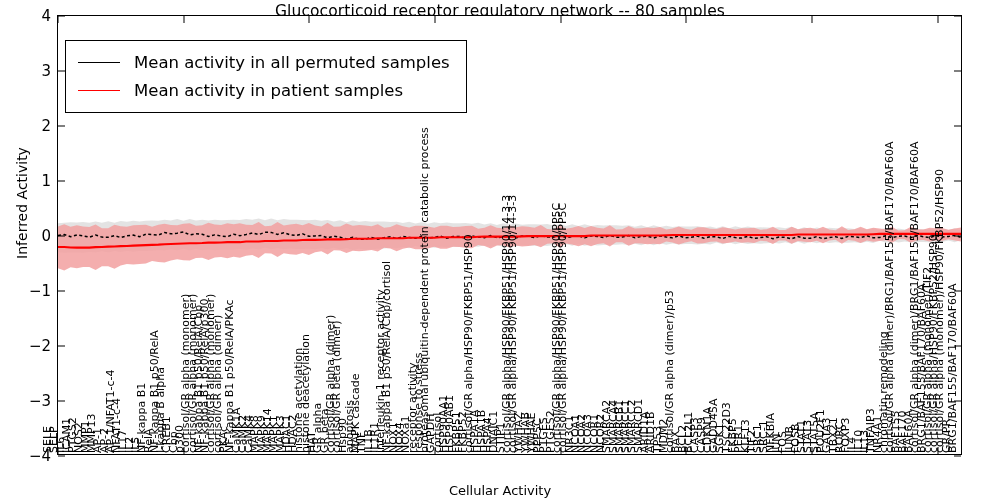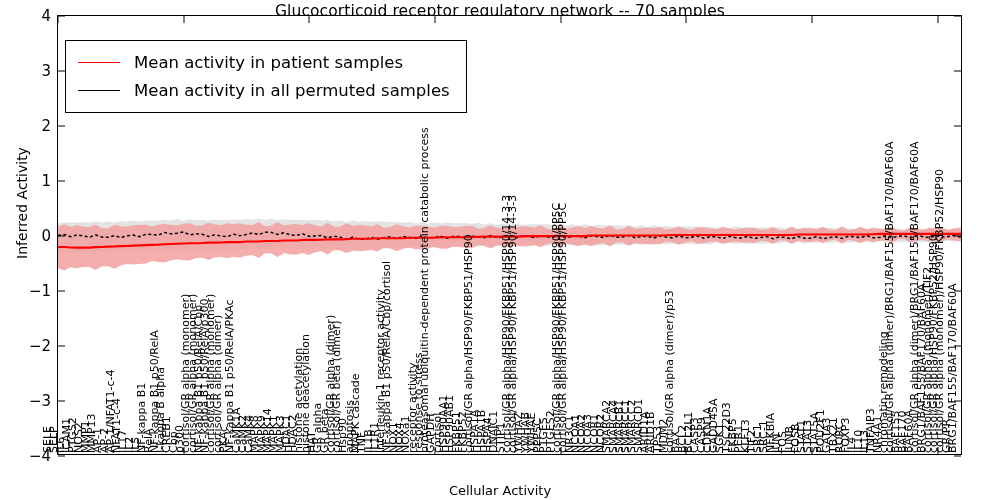--- a/index.html
+++ b/index.html
@@ -42,21 +42,21 @@
   .legrow{display:flex;align-items:center;height:28px;}
   .legline{width:42px;height:0;border-top:1.8px solid #000;margin-right:14px;}
   .legline.red{border-top-color:#ff0000;}
   .legtxt{font-size:16.5px;color:#000;white-space:nowrap;}
 </style>
 </head>
 <body>
 
 <div id="root">
 
-  <div class="title">Glucocorticoid receptor regulatory network -- 70 samples</div>
+  <div class="title">Glucocorticoid receptor regulatory network -- 80 samples</div>
   <div class="ylabel">Inferred Activity</div>
   <div class="xlabel">Cellular Activity</div>
 
   <div class="plot">
     <div class="canvaswrap">
       <svg class="series" id="svg-series" viewBox="0 0 905 440" preserveAspectRatio="none">
           <path d="M0.0 208.2 L6.3 207.7 L12.6 207.3 L18.9 207.4 L25.1 207.0 L31.4 207.8 L37.7 206.4 L44.0 207.6 L50.3 206.2 L56.6 207.7 L62.8 205.9 L69.1 206.8 L75.4 205.8 L81.7 206.4 L88.0 205.8 L94.3 205.5 L100.6 205.6 L106.8 204.7 L113.1 205.5 L119.4 204.0 L125.7 205.6 L132.0 204.0 L138.3 205.5 L144.5 204.6 L150.8 205.5 L157.1 204.8 L163.4 205.1 L169.7 205.0 L176.0 204.8 L182.3 204.9 L188.5 204.0 L194.8 204.8 L201.1 203.4 L207.4 205.1 L213.7 203.4 L220.0 205.1 L226.3 204.0 L232.5 204.8 L238.8 204.6 L245.1 204.9 L251.4 205.1 L257.7 204.6 L264.0 205.8 L270.2 205.0 L276.5 206.5 L282.8 205.2 L289.1 207.1 L295.4 205.5 L301.7 206.7 L308.0 205.9 L314.2 206.8 L320.5 206.5 L326.8 206.4 L333.1 207.0 L339.4 206.7 L345.7 207.9 L351.9 206.6 L358.2 208.4 L364.5 207.1 L370.8 208.6 L377.1 207.2 L383.4 208.1 L389.7 207.4 L395.9 208.2 L402.2 208.2 L408.5 207.9 L414.8 208.7 L421.1 207.7 L427.4 209.5 L433.6 208.1 L439.9 210.0 L446.2 208.1 L452.5 209.5 L458.8 208.5 L465.1 209.6 L471.4 209.1 L477.6 209.2 L483.9 209.4 L490.2 209.0 L496.5 210.4 L502.8 209.2 L509.1 210.9 L515.3 209.2 L521.6 210.9 L527.9 209.3 L534.2 211.0 L540.5 209.9 L546.8 210.5 L553.1 210.3 L559.3 210.1 L565.6 210.7 L571.9 210.3 L578.2 211.7 L584.5 210.2 L590.8 212.2 L597.0 210.2 L603.3 211.9 L609.6 210.7 L615.9 211.9 L622.2 211.1 L628.5 211.5 L634.8 211.4 L641.0 211.1 L647.3 212.1 L653.6 211.4 L659.9 212.9 L666.2 211.3 L672.5 213.3 L678.8 211.3 L685.0 212.8 L691.3 211.5 L697.6 212.8 L703.9 212.3 L710.2 212.4 L716.5 212.7 L722.7 212.1 L729.0 213.1 L735.3 211.8 L741.6 214.2 L747.9 212.3 L754.2 214.2 L760.5 212.4 L766.7 213.7 L773.0 212.6 L779.3 213.2 L785.6 213.3 L791.9 213.3 L798.2 213.9 L804.4 213.0 L810.7 214.4 L817.0 212.9 L823.3 214.9 L829.6 212.8 L835.9 214.8 L842.2 213.5 L848.4 214.6 L854.7 213.7 L861.0 214.1 L867.3 214.1 L873.6 213.7 L879.9 214.6 L886.1 213.5 L892.4 215.1 L898.7 213.3 L905.0 215.5 L905.0 225.0 L898.7 227.2 L892.4 225.4 L886.1 227.1 L879.9 226.0 L873.6 227.3 L867.3 227.0 L861.0 227.0 L854.7 227.4 L848.4 226.5 L842.2 227.6 L835.9 226.0 L829.6 227.7 L823.3 225.6 L817.0 228.0 L810.7 226.7 L804.4 228.1 L798.2 227.2 L791.9 227.8 L785.6 227.7 L779.3 227.4 L773.0 228.0 L766.7 226.9 L760.5 228.3 L754.2 226.9 L747.9 228.8 L741.6 226.9 L735.3 228.7 L729.0 227.4 L722.7 228.5 L716.5 227.9 L710.2 228.2 L703.9 228.8 L697.6 228.3 L691.3 229.1 L685.0 227.8 L678.8 229.3 L672.5 227.2 L666.2 229.3 L659.9 227.6 L653.6 229.5 L647.3 228.7 L641.0 229.5 L634.8 229.1 L628.5 229.1 L622.2 229.5 L615.9 228.6 L609.6 229.7 L603.3 228.3 L597.0 230.3 L590.8 228.3 L584.5 230.3 L578.2 228.9 L571.9 230.1 L565.6 229.3 L559.3 229.9 L553.1 229.8 L546.8 230.0 L540.5 230.6 L534.2 229.6 L527.9 230.8 L521.6 229.1 L515.3 230.8 L509.1 229.1 L502.8 230.8 L496.5 230.0 L490.2 231.1 L483.9 230.6 L477.6 230.8 L471.4 230.9 L465.1 230.4 L458.8 231.2 L452.5 230.2 L446.2 231.9 L439.9 230.0 L433.6 231.9 L427.4 230.3 L421.1 231.9 L414.8 231.3 L408.5 232.1 L402.2 231.8 L395.9 231.7 L389.7 232.2 L383.4 231.9 L377.1 232.8 L370.8 231.4 L364.5 232.9 L358.2 231.1 L351.9 233.4 L345.7 232.1 L339.4 233.3 L333.1 233.0 L326.8 233.6 L320.5 233.9 L314.2 234.2 L308.0 234.9 L301.7 233.9 L295.4 235.0 L289.1 233.1 L282.8 234.5 L276.5 232.9 L270.2 234.4 L264.0 233.4 L257.7 234.3 L251.4 233.8 L245.1 234.0 L238.8 234.1 L232.5 233.6 L226.3 234.3 L220.0 233.2 L213.7 234.4 L207.4 232.7 L201.1 234.5 L194.8 233.6 L188.5 234.9 L182.3 234.0 L176.0 234.7 L169.7 234.9 L163.4 234.9 L157.1 235.2 L150.8 234.5 L144.5 235.4 L138.3 234.1 L132.0 235.5 L125.7 233.9 L119.4 235.5 L113.1 234.3 L106.8 235.6 L100.6 235.2 L94.3 235.9 L88.0 236.1 L81.7 236.1 L75.4 236.9 L69.1 236.0 L62.8 237.2 L56.6 236.1 L50.3 237.6 L44.0 236.2 L37.7 237.7 L31.4 237.2 L25.1 237.9 L18.9 237.5 L12.6 237.6 L6.3 237.8 L0.0 237.3 Z" fill="#d9d9d9" fill-opacity="0.75" stroke="none"></path>
           <path d="M0.0 211.4 L6.3 209.2 L12.6 211.7 L18.9 210.3 L25.1 211.4 L31.4 212.0 L37.7 209.4 L44.0 213.3 L50.3 213.1 L56.6 209.6 L62.8 211.3 L69.1 211.6 L75.4 210.3 L81.7 210.0 L88.0 209.8 L94.3 211.6 L100.6 209.6 L106.8 208.7 L113.1 209.9 L119.4 210.2 L125.7 208.7 L132.0 208.1 L138.3 210.7 L144.5 210.3 L150.8 207.6 L157.1 209.5 L163.4 210.0 L169.7 208.2 L176.0 209.2 L182.3 208.1 L188.5 209.7 L194.8 210.0 L201.1 206.9 L207.4 211.1 L213.7 210.8 L220.0 207.0 L226.3 210.4 L232.5 209.4 L238.8 208.6 L245.1 210.3 L251.4 207.9 L257.7 210.4 L264.0 211.4 L270.2 207.8 L276.5 211.8 L282.8 211.4 L289.1 208.4 L295.4 210.7 L301.7 210.0 L308.0 210.5 L314.2 211.1 L320.5 209.2 L326.8 212.6 L333.1 211.9 L339.4 209.1 L345.7 211.2 L351.9 212.4 L358.2 210.7 L364.5 210.7 L370.8 211.5 L377.1 212.6 L383.4 210.7 L389.7 210.7 L395.9 212.0 L402.2 211.7 L408.5 211.0 L414.8 210.7 L421.1 213.8 L427.4 212.8 L433.6 210.1 L439.9 212.8 L446.2 213.1 L452.5 210.5 L458.8 212.2 L465.1 211.1 L471.4 211.8 L477.6 212.6 L483.9 209.9 L490.2 214.0 L496.5 214.5 L502.8 210.1 L509.1 213.6 L515.3 212.7 L521.6 211.0 L527.9 213.0 L534.2 211.0 L540.5 212.7 L546.8 213.4 L553.1 210.2 L559.3 214.4 L565.6 214.3 L571.9 211.0 L578.2 213.5 L584.5 213.2 L590.8 212.4 L597.0 213.0 L603.3 211.9 L609.6 214.5 L615.9 213.5 L622.2 211.5 L628.5 213.6 L634.8 214.8 L641.0 212.3 L647.3 212.2 L653.6 213.8 L659.9 214.0 L666.2 212.1 L672.5 213.3 L678.8 214.5 L685.0 213.2 L691.3 213.3 L697.6 212.6 L703.9 214.7 L710.2 214.3 L716.5 211.6 L722.7 215.0 L729.0 215.1 L735.3 211.7 L741.6 214.1 L747.9 213.1 L754.2 212.8 L760.5 214.1 L766.7 211.6 L773.0 214.6 L779.3 215.2 L785.6 211.1 L791.9 215.0 L798.2 214.3 L804.4 211.7 L810.7 214.1 L817.0 212.6 L823.3 213.4 L829.6 214.2 L835.9 211.6 L842.2 215.4 L848.4 215.2 L854.7 211.6 L861.0 214.1 L867.3 214.4 L873.6 212.8 L879.9 213.3 L886.1 213.0 L892.4 214.7 L898.7 213.5 L905.0 212.4 L905.0 226.5 L898.7 225.4 L892.4 224.2 L886.1 225.9 L879.9 225.6 L873.6 226.6 L867.3 225.0 L861.0 225.3 L854.7 227.9 L848.4 224.2 L842.2 224.1 L835.9 227.9 L829.6 225.3 L823.3 226.1 L817.0 226.8 L810.7 225.4 L804.4 228.0 L798.2 225.7 L791.9 225.0 L785.6 228.9 L779.3 224.8 L773.0 225.4 L766.7 228.4 L760.5 225.9 L754.2 227.2 L747.9 226.9 L741.6 226.0 L735.3 228.9 L729.0 225.4 L722.7 225.6 L716.5 229.0 L710.2 226.3 L703.9 225.9 L697.6 228.0 L691.3 227.3 L685.0 227.7 L678.8 226.6 L672.5 227.8 L666.2 228.6 L659.9 226.5 L653.6 226.7 L647.3 228.3 L641.0 228.6 L634.8 226.3 L628.5 227.5 L622.2 229.6 L615.9 227.6 L609.6 226.6 L603.3 229.4 L597.0 228.7 L590.8 229.2 L584.5 228.5 L578.2 228.2 L571.9 230.7 L565.6 227.4 L559.3 227.3 L553.1 231.5 L546.8 228.2 L540.5 229.0 L534.2 231.2 L527.9 229.2 L521.6 231.2 L515.3 229.5 L509.1 228.6 L502.8 232.6 L496.5 228.3 L490.2 228.7 L483.9 232.4 L477.6 230.0 L471.4 231.0 L465.1 231.6 L458.8 230.6 L452.5 232.6 L446.2 230.2 L439.9 230.5 L433.6 233.5 L427.4 231.0 L421.1 230.1 L414.8 233.2 L408.5 232.9 L402.2 232.1 L395.9 231.9 L389.7 233.7 L383.4 233.7 L377.1 231.8 L370.8 233.5 L364.5 234.3 L358.2 234.2 L351.9 232.6 L345.7 233.7 L339.4 236.3 L333.1 233.6 L326.8 232.9 L320.5 236.7 L314.2 235.0 L308.0 235.9 L301.7 236.3 L295.4 235.7 L289.1 238.2 L282.8 235.5 L276.5 235.3 L270.2 239.6 L264.0 236.3 L257.7 237.3 L251.4 240.0 L245.1 238.0 L238.8 239.8 L232.5 239.4 L226.3 238.4 L220.0 242.0 L213.7 238.5 L207.4 238.3 L201.1 243.0 L194.8 240.0 L188.5 240.8 L182.3 242.9 L176.0 241.8 L169.7 243.3 L163.4 242.0 L157.1 242.6 L150.8 245.0 L144.5 242.8 L138.3 243.0 L132.0 245.7 L125.7 245.4 L119.4 244.4 L113.1 245.6 L106.8 247.6 L100.6 247.2 L94.3 246.1 L88.0 248.7 L81.7 249.2 L75.4 249.7 L69.1 249.1 L62.8 250.7 L56.6 253.9 L50.3 251.3 L44.0 251.4 L37.7 255.2 L31.4 252.1 L25.1 252.2 L18.9 253.4 L12.6 252.5 L6.3 255.6 L0.0 253.4 Z" fill="#f2a0a0" fill-opacity="0.85" stroke="none"></path>
           <path d="M0.0 220.5 L6.3 219.6 L12.6 221.7 L18.9 219.9 L25.1 220.8 L31.4 222.2 L37.7 220.0 L44.0 222.1 L50.3 222.3 L56.6 220.7 L62.8 222.5 L69.1 220.8 L75.4 220.1 L81.7 221.8 L88.0 219.2 L94.3 219.5 L100.6 220.1 L106.8 217.4 L113.1 218.8 L119.4 218.2 L125.7 217.0 L132.0 219.8 L138.3 218.8 L144.5 219.2 L150.8 221.5 L157.1 219.9 L163.4 221.0 L169.7 221.7 L176.0 219.2 L182.3 220.7 L188.5 219.5 L194.8 217.9 L201.1 219.6 L207.4 217.3 L213.7 217.4 L220.0 219.4 L226.3 217.7 L232.5 219.7 L238.8 220.5 L245.1 218.9 L251.4 221.3 L257.7 220.9 L264.0 220.6 L270.2 222.9 L276.5 221.2 L282.8 222.2 L289.1 224.0 L295.4 222.3 L301.7 224.3 L308.0 224.2 L314.2 222.4 L320.5 224.2 L326.8 222.7 L333.1 221.8 L339.4 223.7 L345.7 221.5 L351.9 222.4 L358.2 223.3 L364.5 221.1 L370.8 223.0 L377.1 222.5 L383.4 221.1 L389.7 223.3 L395.9 221.6 L402.2 221.5 L408.5 223.2 L414.8 221.0 L421.1 222.1 L427.4 222.7 L433.6 220.6 L439.9 222.7 L446.2 221.9 L452.5 220.8 L458.8 222.9 L465.1 221.1 L471.4 221.3 L477.6 222.7 L483.9 220.5 L490.2 222.0 L496.5 222.2 L502.8 220.4 L509.1 222.6 L515.3 221.5 L521.6 220.8 L527.9 222.8 L534.2 220.8 L540.5 221.5 L546.8 222.6 L553.1 220.5 L559.3 222.2 L565.6 222.1 L571.9 220.6 L578.2 222.8 L584.5 221.5 L590.8 221.2 L597.0 223.0 L603.3 220.9 L609.6 222.0 L615.9 222.8 L622.2 220.8 L628.5 222.8 L634.8 222.3 L641.0 221.1 L647.3 223.3 L653.6 221.7 L659.9 221.8 L666.2 223.5 L672.5 221.3 L678.8 222.6 L685.0 223.1 L691.3 221.3 L697.6 223.4 L703.9 222.6 L710.2 221.7 L716.5 223.8 L722.7 222.0 L729.0 222.4 L735.3 223.8 L741.6 221.6 L747.9 223.2 L754.2 223.3 L760.5 221.6 L766.7 223.8 L773.0 222.6 L779.3 221.7 L785.6 223.5 L791.9 221.4 L798.2 221.8 L804.4 222.6 L810.7 220.8 L817.0 222.8 L823.3 222.5 L829.6 220.9 L835.9 222.7 L842.2 221.2 L848.4 221.0 L854.7 222.7 L861.0 220.5 L867.3 221.7 L873.6 222.8 L879.9 220.6 L886.1 222.1 L892.4 221.4 L898.7 220.3 L905.0 222.4 " fill="none" stroke="#000000" stroke-width="1.5" stroke-dasharray="3,2.5"></path>
           <path d="M0.0 232.1 L6.3 232.1 L12.6 232.6 L18.9 232.7 L25.1 232.7 L31.4 232.7 L37.7 232.2 L44.0 232.1 L50.3 231.7 L56.6 231.6 L62.8 231.2 L69.1 231.0 L75.4 230.7 L81.7 230.4 L88.0 230.2 L94.3 229.9 L100.6 229.7 L106.8 229.3 L113.1 229.1 L119.4 228.8 L125.7 228.6 L132.0 228.3 L138.3 228.3 L144.5 228.1 L150.8 227.7 L157.1 227.7 L163.4 227.6 L169.7 227.2 L176.0 227.2 L182.3 227.2 L188.5 226.6 L194.8 226.6 L201.1 226.6 L207.4 226.1 L213.7 226.0 L220.0 226.0 L226.3 225.6 L232.5 225.5 L238.8 225.5 L245.1 225.1 L251.4 224.9 L257.7 224.9 L264.0 224.7 L270.2 224.4 L276.5 224.4 L282.8 224.4 L289.1 224.2 L295.4 223.8 L301.7 223.8 L308.0 223.8 L314.2 223.7 L320.5 223.3 L326.8 223.3 L333.1 223.3 L339.4 223.3 L345.7 223.3 L351.9 222.8 L358.2 222.8 L364.5 222.8 L370.8 222.8 L377.1 222.8 L383.4 222.3 L389.7 222.2 L395.9 222.2 L402.2 222.2 L408.5 222.2 L414.8 222.2 L421.1 221.8 L427.4 221.6 L433.6 221.6 L439.9 221.6 L446.2 221.6 L452.5 221.6 L458.8 221.6 L465.1 221.4 L471.4 221.1 L477.6 221.1 L483.9 221.1 L490.2 221.1 L496.5 221.1 L502.8 221.1 L509.1 221.1 L515.3 221.1 L521.6 221.1 L527.9 221.1 L534.2 220.5 L540.5 220.5 L546.8 220.5 L553.1 220.5 L559.3 220.5 L565.6 220.5 L571.9 220.5 L578.2 220.5 L584.5 220.5 L590.8 220.5 L597.0 220.5 L603.3 220.5 L609.6 220.2 L615.9 220.0 L622.2 220.0 L628.5 220.0 L634.8 220.0 L641.0 220.0 L647.3 220.0 L653.6 220.0 L659.9 220.0 L666.2 220.0 L672.5 220.0 L678.8 220.0 L685.0 220.0 L691.3 220.0 L697.6 220.0 L703.9 220.0 L710.2 220.0 L716.5 220.0 L722.7 220.0 L729.0 220.0 L735.3 220.0 L741.6 219.5 L747.9 219.5 L754.2 219.5 L760.5 219.5 L766.7 219.5 L773.0 219.5 L779.3 219.5 L785.6 219.5 L791.9 219.5 L798.2 219.5 L804.4 219.5 L810.7 219.5 L817.0 219.2 L823.3 218.9 L829.6 218.9 L835.9 218.9 L842.2 218.9 L848.4 218.9 L854.7 218.9 L861.0 218.9 L867.3 218.9 L873.6 218.9 L879.9 218.9 L886.1 218.9 L892.4 218.9 L898.7 218.9 L905.0 218.9 " fill="none" stroke="#ff0000" stroke-width="2.1"></path>
@@ -254,22 +254,22 @@
       <div class="xl" style="left: 869.576px;">BRG1/BAF155/BAF170/BAF60A</div>
       <div class="xl" style="left: 875.861px;">cortisol/GR alpha (monomer)/TIF2</div>
       <div class="xl" style="left: 882.146px;">cortisol/GR alpha/HSP90/FKBP52/HSP90</div>
       <div class="xl" style="left: 888.431px;">cortisol/GR alpha (monomer)/HSP90/FKBP52/HSP90</div>
       <div class="xl" style="left: 894.715px;">GR/PR</div>
       <div class="xl" style="left: 901px;">BRG1/BAF155/BAF170/BAF60A</div>
     </div>
 
   <div class="legend">
     <div class="legrow">
+      <span class="legline"></span>
+      <span class="legtxt">Mean activity in all permuted samples</span>
+    </div>
+    <div class="legrow">
       <span class="legline red"></span>
       <span class="legtxt">Mean activity in patient samples</span>
     </div>
-    <div class="legrow">
-      <span class="legline"></span>
-      <span class="legtxt">Mean activity in all permuted samples</span>
-    </div>
   </div>
 
 </div>
 
 </body></html>

